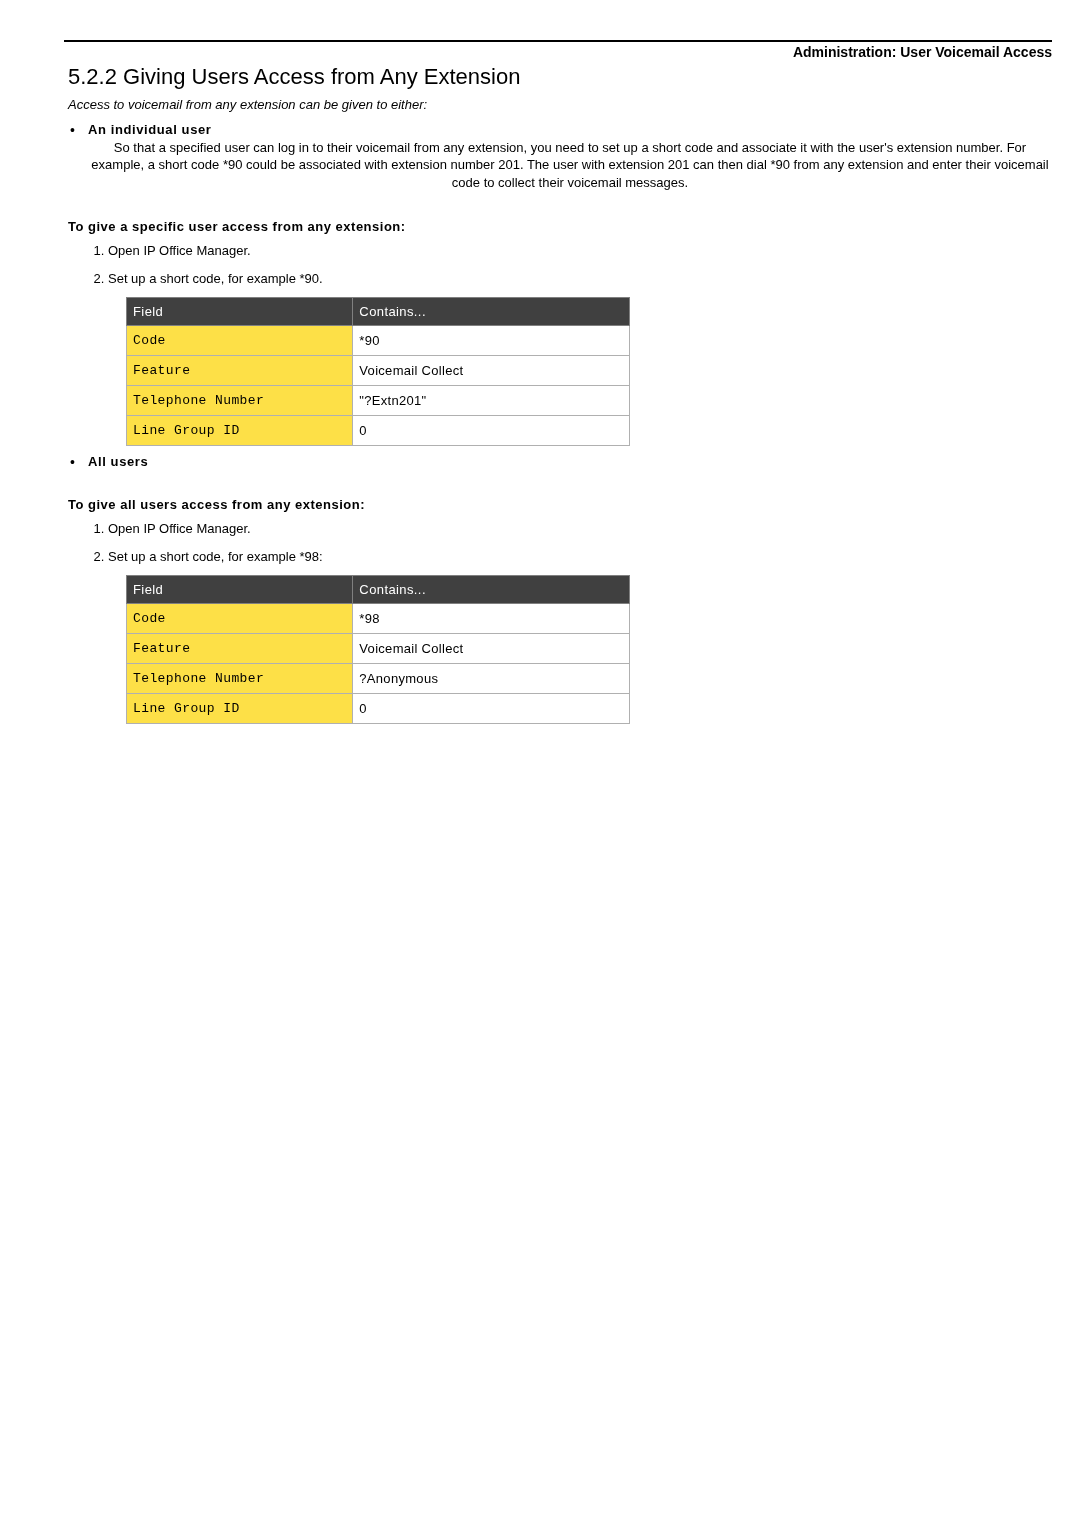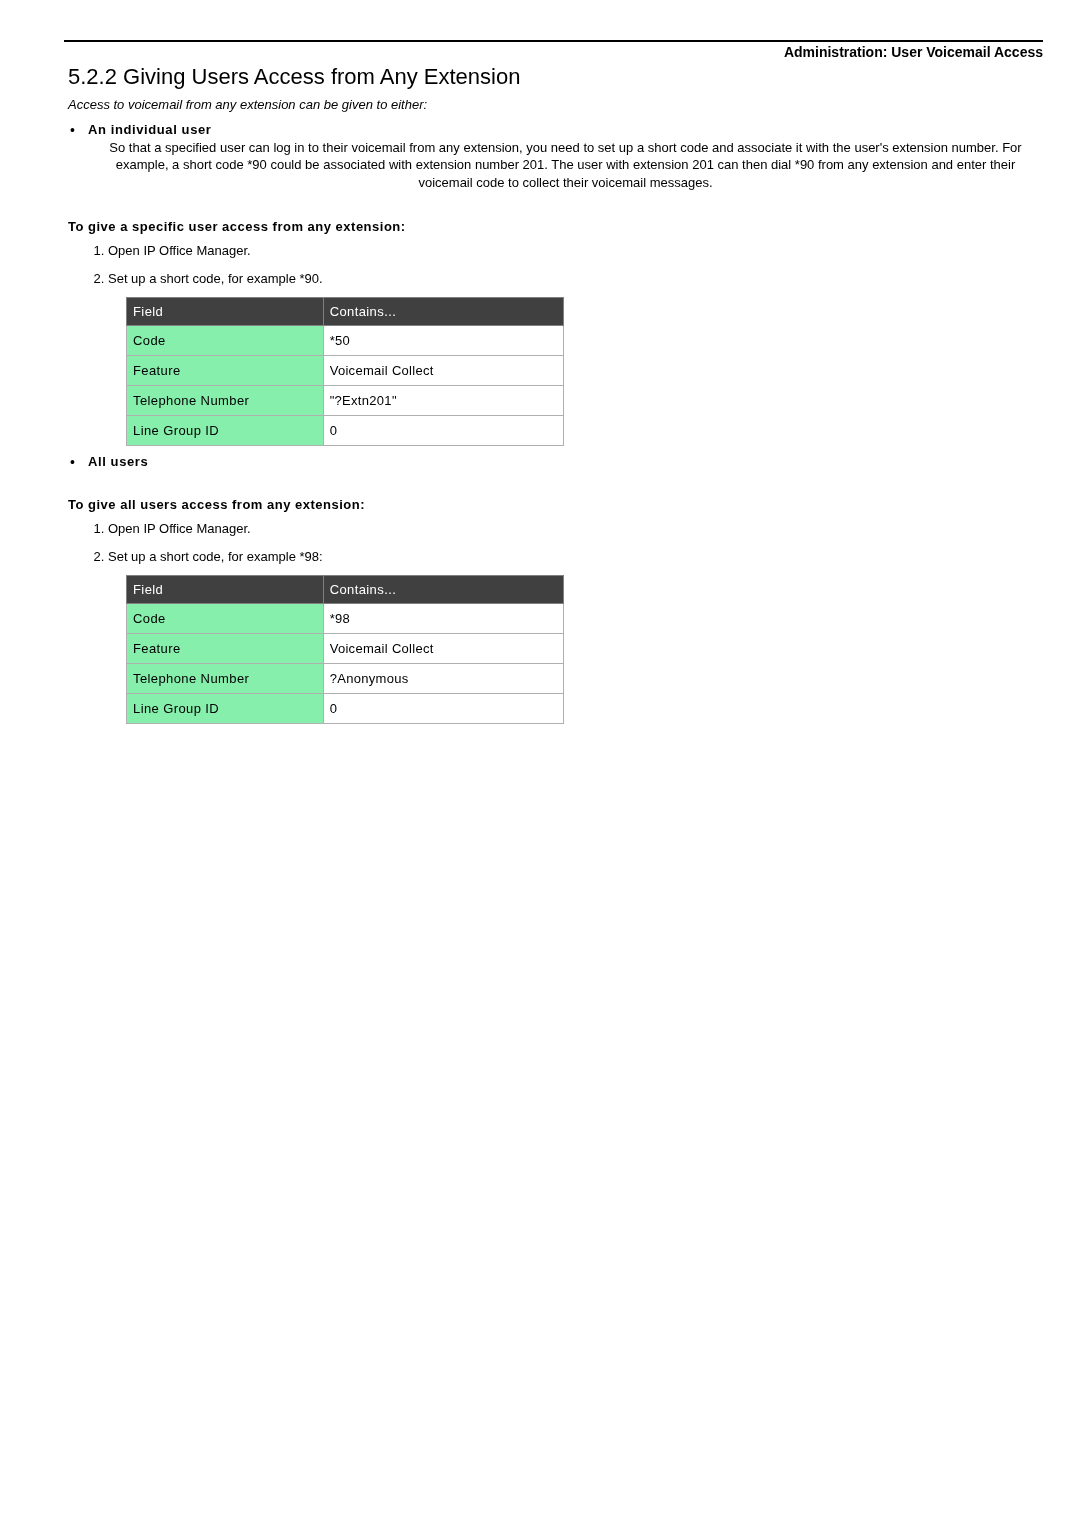--- a/index.html
+++ b/index.html
@@ -8,21 +8,21 @@
     padding: 0;
     background: #fff;
     font-family: Verdana, Geneva, sans-serif;
     color: #000;
   }
   .page {
     width: 1080px;
     height: 1528px;
     position: relative;
     box-sizing: border-box;
-    padding: 40px 37px 0 64px;
+    padding: 40px 28px 0 64px;
   }
   .hr-top {
     border: none;
     border-top: 2px solid #000;
     margin: 0 0 2px 0;
   }
   .header-line {
     text-align: right;
     font-weight: bold;
     font-size: 14px;
@@ -80,40 +80,41 @@
     padding: 0;
     font-size: 13px;
   }
   ol.steps li {
     margin-bottom: 10px;
     line-height: 1.35;
   }
   table.field-table {
     border-collapse: collapse;
     margin: 6px 0 0 62px;
-    width: 438px;
+    width: 504px;
     font-size: 13px;
   }
   table.field-table th {
     background: #404040;
     color: #fff;
     text-align: left;
     font-weight: normal;
     padding: 6px 6px;
     border: 1px solid #808080;
     letter-spacing: 0.4px;
   }
   table.field-table td {
     border: 1px solid #b0b0b0;
     padding: 7px 6px;
   }
   table.field-table td.label {
-    background: #86efac;
+    background: #fde047;
     width: 45%;
     letter-spacing: 0.4px;
+    font-family: Liberation Mono, monospace;
   }
   table.field-table td.value {
     background: #fff;
     letter-spacing: 0.3px;
   }
 
   .footer {
     position: absolute;
     left: 64px;
     right: 64px;
@@ -161,21 +162,21 @@
   </ol>
 
   <table class="field-table">
     <tbody>
         <tr>
       <th>Field</th>
       <th>Contains...</th>
     </tr>
     <tr>
       <td class="label">Code</td>
-      <td class="value">*50</td>
+      <td class="value">*90</td>
     </tr>
     <tr>
       <td class="label">Feature</td>
       <td class="value">Voicemail Collect</td>
     </tr>
     <tr>
       <td class="label">Telephone Number</td>
       <td class="value">"?Extn201"</td>
     </tr>
     <tr>

